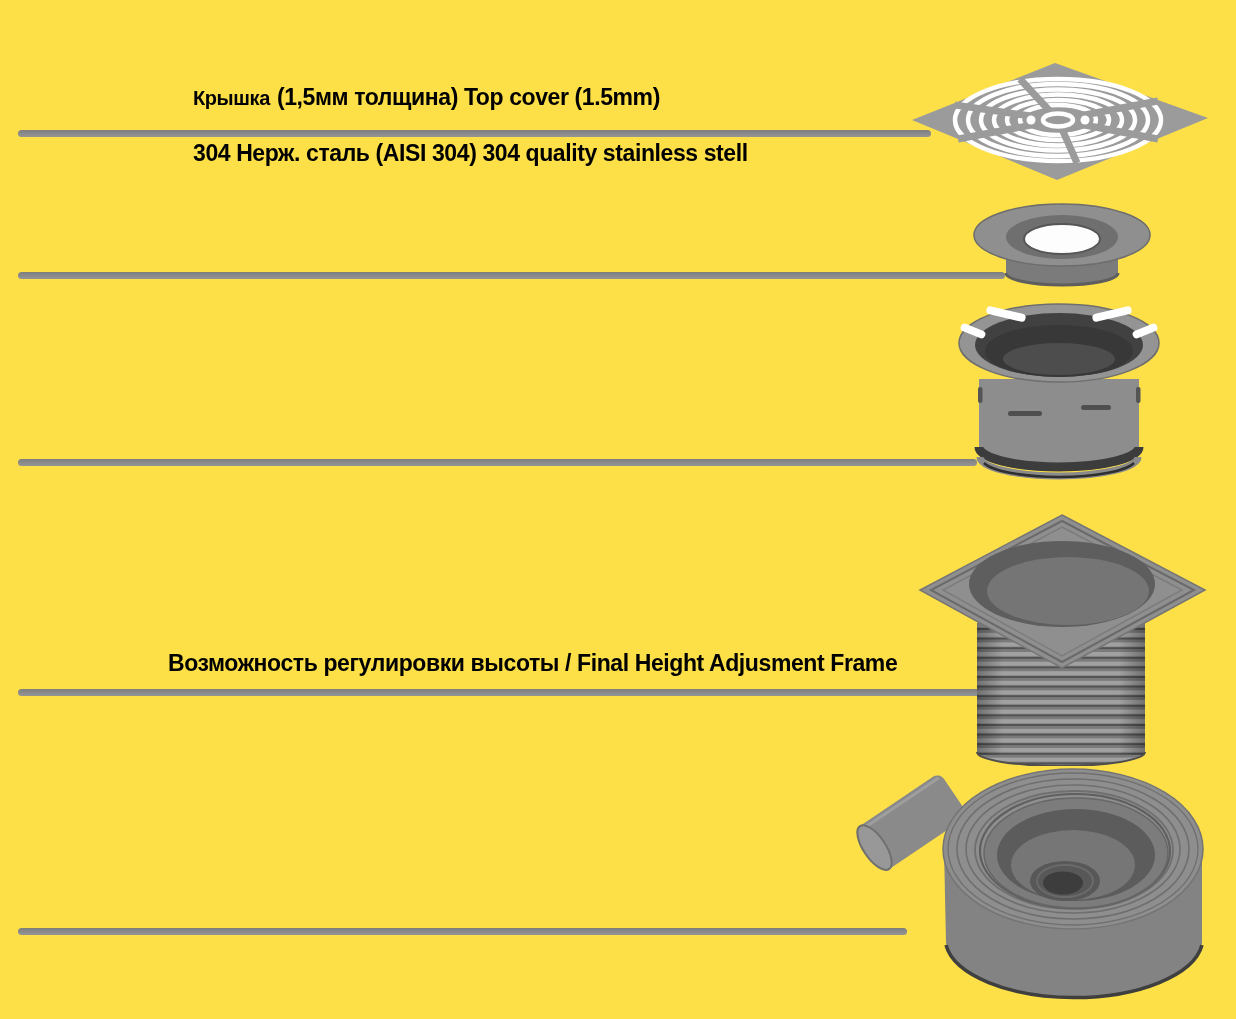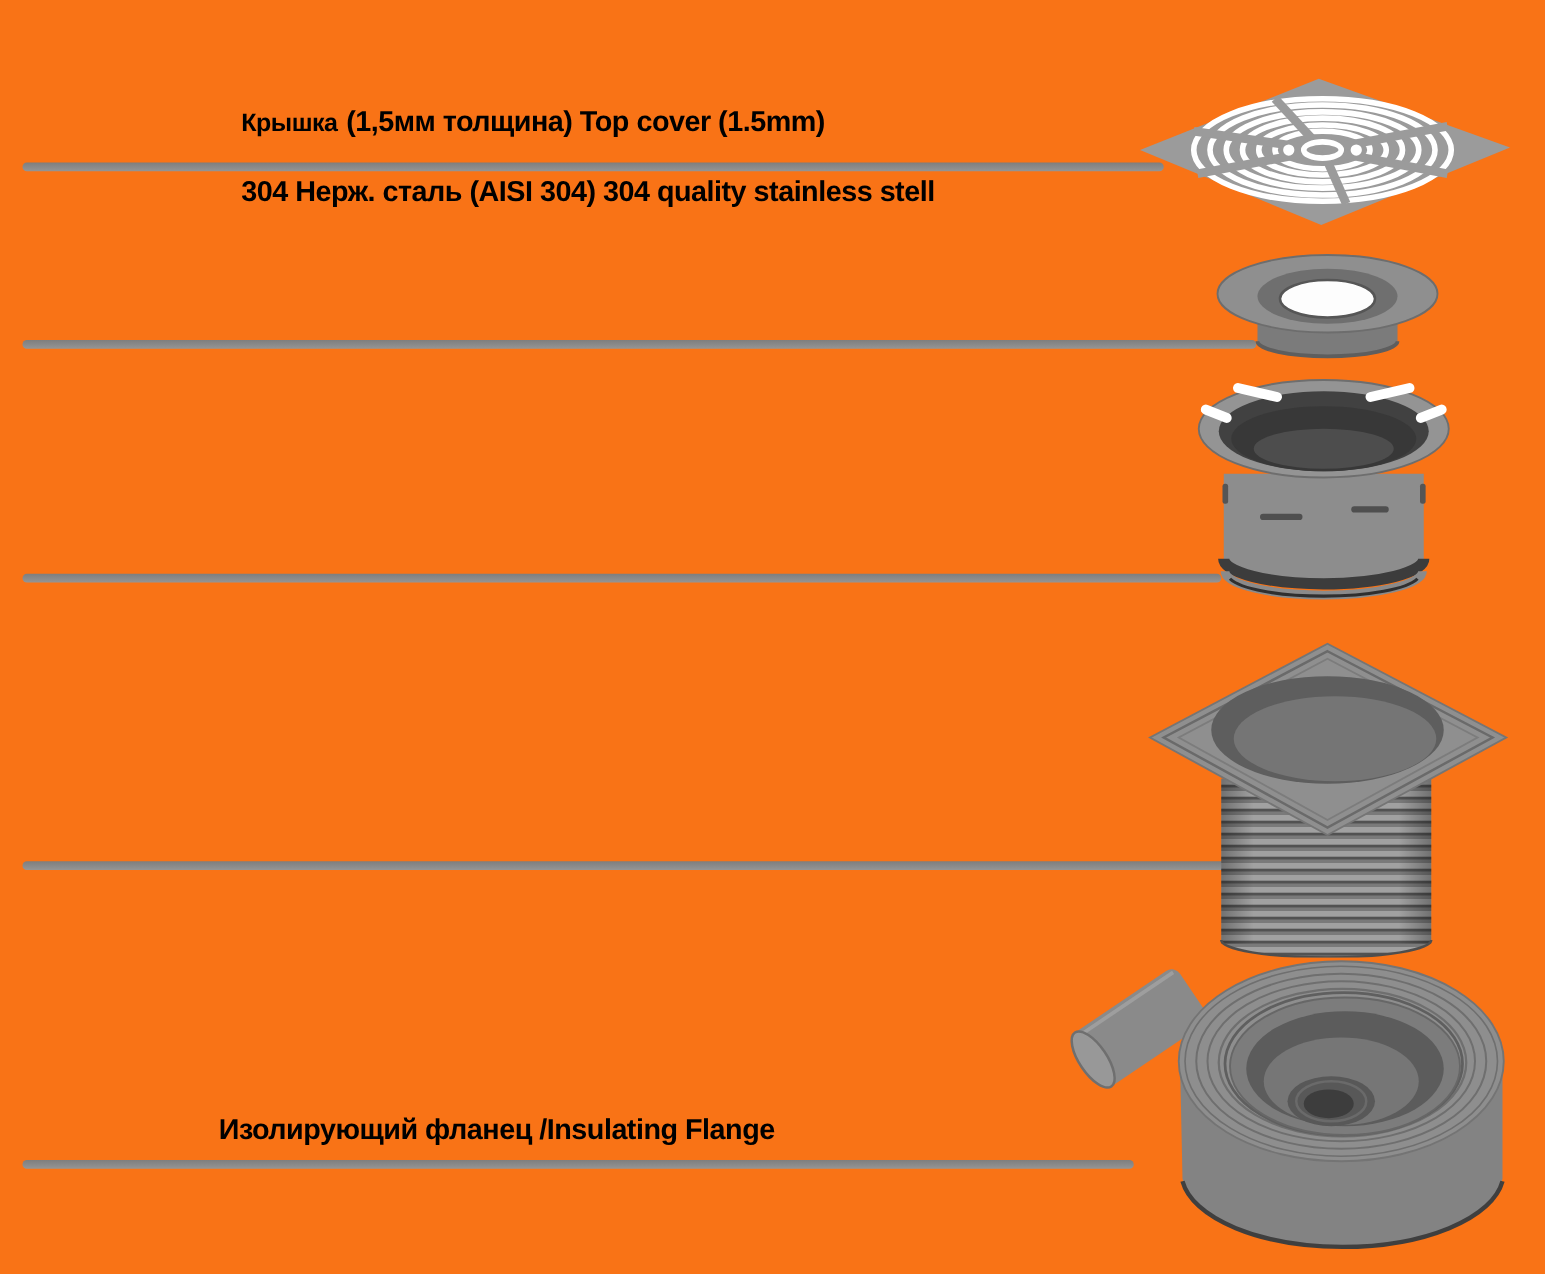--- a/index.html
+++ b/index.html
@@ -1,19 +1,19 @@
 <!DOCTYPE html>
 <html><head>
 <meta charset="utf-8">
 <style>
   html,body{margin:0;padding:0;background:#ffffff;}
   #stage{
     position:relative;
     width:1236px;height:1019px;
-    background:#f97316;
+    background:#fde047;
     overflow:hidden;
     font-family:"Liberation Sans", sans-serif;
   }
   .label{
     position:absolute;
     font-weight:700;
     font-size:23px;
     letter-spacing:-0.4px;
     color:#000;
     white-space:nowrap;
@@ -33,22 +33,22 @@
 
 <div id="stage">
 
   <div class="label" style="left:193px;top:84px">
     <span class="lbl-sm">Крышка</span><span>(1,5мм толщина) Top cover (1.5mm)</span>
   </div>
   <div class="label" style="left:193px;top:140px">304 Нерж. сталь (AISI 304) 304 quality stainless stell</div>
 
 
 
+  <div class="label" style="left:168px;top:650px">Возможность регулировки высоты / Final Height Adjusment Frame</div>
 
-  <div class="label" style="left:175px;top:890px">Изолирующий фланец /Insulating Flange</div>
 
   <div class="leader" style="left:18px;top:130px;width:913px"></div>
   <div class="leader" style="left:18px;top:272px;width:987px"></div>
   <div class="leader" style="left:18px;top:459px;width:959px"></div>
   <div class="leader" style="left:18px;top:689px;width:963px"></div>
   <div class="leader" style="left:18px;top:928px;width:889px"></div>
 
   <svg class="part" style="left:898px;top:53px" width="315" height="135" viewBox="0 0 315 135">
     <polygon points="14,67 157,10 310,65 159,127" fill="#9b9b9b"></polygon>
     <g stroke="#ffffff" stroke-width="4.5" fill="none">

